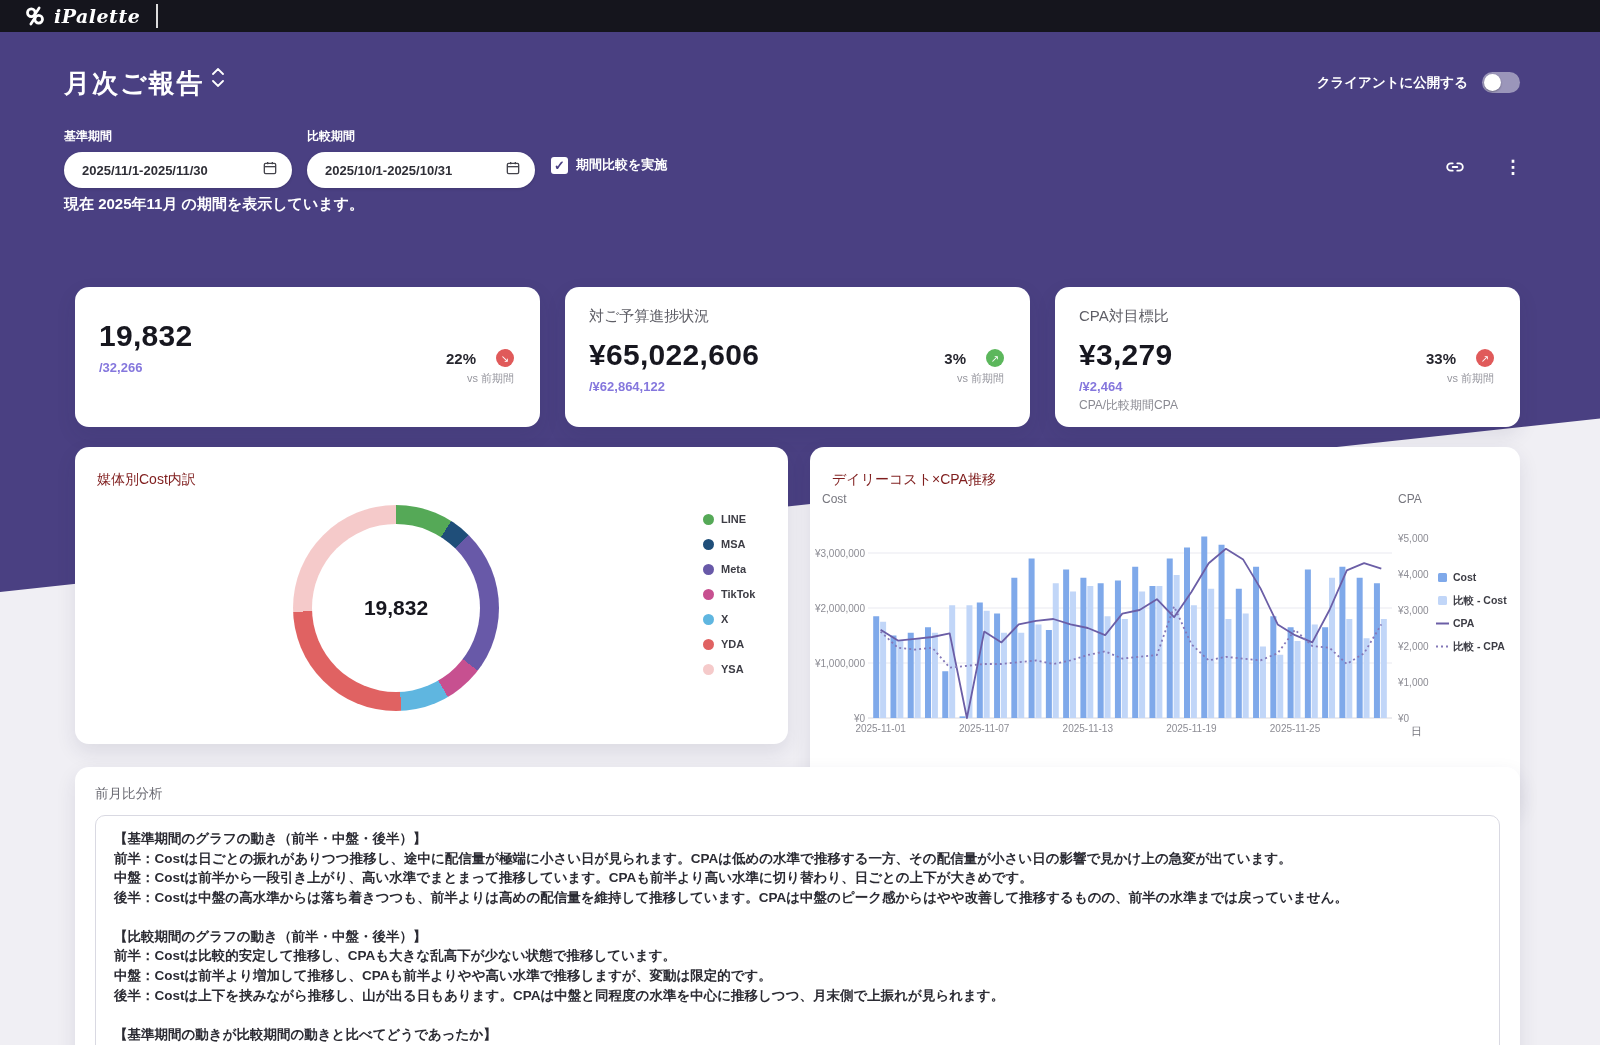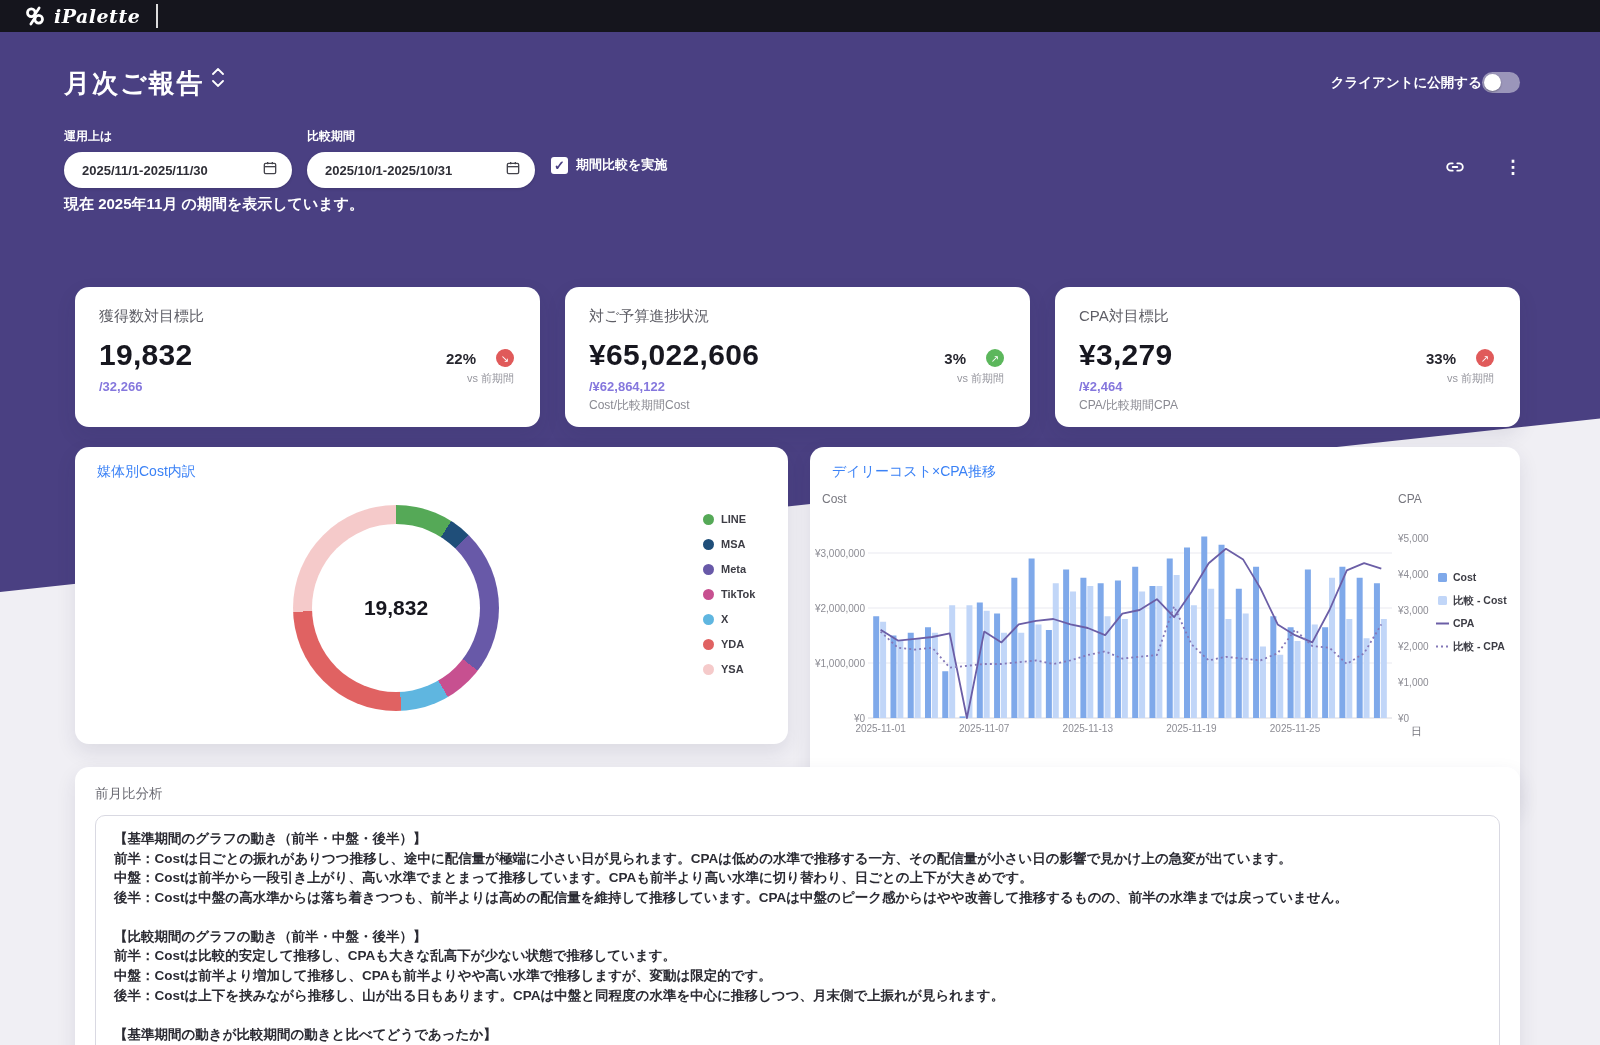--- a/index.html
+++ b/index.html
@@ -24,21 +24,21 @@
   
   .hero {
     position:absolute; top:32px; left:0; width:1600px; height:560px;
     background:#4a4082; z-index:0;
     clip-path:polygon(0 0, 100% 0, 100% 69%, 0 100%);
   }
   .content { position:absolute; top:32px; left:0; width:1600px; z-index:10; }
   
   .page-title { position:absolute; left:64px; top:34px; color:#fff; font-size:26px; font-weight:bold; letter-spacing:2px; }
   .title-chevrons { position:absolute; left:212px; top:36px; display:flex; flex-direction:column; gap:5px; cursor:pointer; }
-  .publish { position:absolute; right:80px; top:40px; display:flex; align-items:center; gap:0; }
+  .publish { position:absolute; right:80px; top:40px; display:flex; align-items:center; gap:14px; }
   .publish-label { color:#fff; font-size:13.5px; font-weight:bold; }
   .switch { width:38px; height:21px; border-radius:11px; background:rgba(255,255,255,.45); position:relative; cursor:pointer; }
   .switch .knob { position:absolute; left:2px; top:2px; width:17px; height:17px; border-radius:50%; background:#fff; box-shadow:0 1px 2px rgba(0,0,0,.3); }
   
   .field { position:absolute; top:96px; }
   .field.base { left:64px; } .field.compare { left:307px; }
   .field-label { color:#fff; font-size:12px; font-weight:bold; margin-bottom:7px; }
   .pill {
     width:228px; height:36px; background:#fff; border-radius:18px;
     display:flex; align-items:center; justify-content:space-between;
@@ -65,21 +65,21 @@
   .kpi-target { font-size:13px; font-weight:bold; color:#8577dd; margin-top:7px; }
   .kpi-sublabel { font-size:12px; color:#8a8a92; margin-top:3px; }
   .kpi-right { position:absolute; right:26px; top:62px; text-align:right; }
   .delta-row { display:flex; align-items:center; gap:20px; justify-content:flex-start; }
   .delta-pct { font-size:15px; font-weight:bold; color:#26262e; }
   .delta-badge { width:18px; height:18px; border-radius:50%; display:flex; align-items:center; justify-content:center; color:#fff; font-size:10px; }
   .vs-label { font-size:11px; color:#97979f; margin-top:4px; }
   
   .donut-card { position:absolute; top:415px; left:75px; width:713px; height:297px; }
   .chart-card { position:absolute; top:415px; left:810px; width:710px; height:364px; }
-  .panel-title { position:absolute; left:22px; top:16px; font-size:14px; color:#3b82f6; }
+  .panel-title { position:absolute; left:22px; top:24px; font-size:14px; color:#7f1d1d; }
   .donut { position:absolute; left:218px; top:58px; width:206px; height:206px; border-radius:50%; }
   .donut .hole {
     position:absolute; inset:19px; background:#fff; border-radius:50%;
     display:flex; align-items:center; justify-content:center;
   }
   .donut-center { font-size:21px; font-weight:bold; color:#17171f; }
   .donut-legend { position:absolute; left:628px; top:66px; display:flex; flex-direction:column; gap:13px; }
   .legend-item { display:flex; align-items:center; gap:7px; }
   .legend-dot { width:11px; height:11px; border-radius:50%; flex:none; }
   .legend-label { font-size:11px; color:#3d3d45; font-weight:bold; }
@@ -123,21 +123,21 @@
       </svg>
   </div>
   <div class="publish">
     <span class="publish-label">クライアントに公開する</span>
     <span class="switch">
         <span class="knob"></span>
       </span>
   </div>
 
   <div class="field base">
-    <div class="field-label">運用上は</div>
+    <div class="field-label">基準期間</div>
     <div class="pill">
       <span class="pill-value">2025/11/1-2025/11/30</span>
       <span>
         <svg width="16" height="16" viewBox="0 0 24 24" fill="none" stroke="#44444c" stroke-width="2">
           <rect x="3.5" y="5" width="17" height="15.5" rx="2"></rect>
             <path d="M3.5 10 H20.5"></path>
             <path d="M8.5 3 V6.5"></path>
             <path d="M15.5 3 V6.5"></path>
         </svg>
       </span>
@@ -168,36 +168,34 @@
         <path d="M9.5 8 H7.5 a4 4 0 0 0 0 8 h2"></path>
         <path d="M14.5 8 h2 a4 4 0 0 1 0 8 h-2"></path>
       </svg>
     </span>
     <span class="icon-btn dots">⋮</span>
   </div>
   <div class="status-text">現在 2025年11月 の期間を表示しています。</div>
 
   <div class="kpi-row">
     <div class="card kpi-card">
-      <div class="kpi-title">獲得数対目標比</div>
       <div class="kpi-value">19,832</div>
       <div class="kpi-target">/32,266</div>
       <div class="kpi-right">
         <div class="delta-row">
           <span class="delta-pct">22%</span>
           <span class="delta-badge" style="background: rgb(224, 90, 90);">↘</span>
         </div>
         <div class="vs-label">vs 前期間</div>
       </div>
     </div>
     <div class="card kpi-card">
       <div class="kpi-title">対ご予算進捗状況</div>
       <div class="kpi-value">¥65,022,606</div>
       <div class="kpi-target">/¥62,864,122</div>
-      <div class="kpi-sublabel">Cost/比較期間Cost</div>
       <div class="kpi-right">
         <div class="delta-row">
           <span class="delta-pct">3%</span>
           <span class="delta-badge" style="background: rgb(92, 183, 92);">↗</span>
         </div>
         <div class="vs-label">vs 前期間</div>
       </div>
     </div>
     <div class="card kpi-card">
       <div class="kpi-title">CPA対目標比</div>

